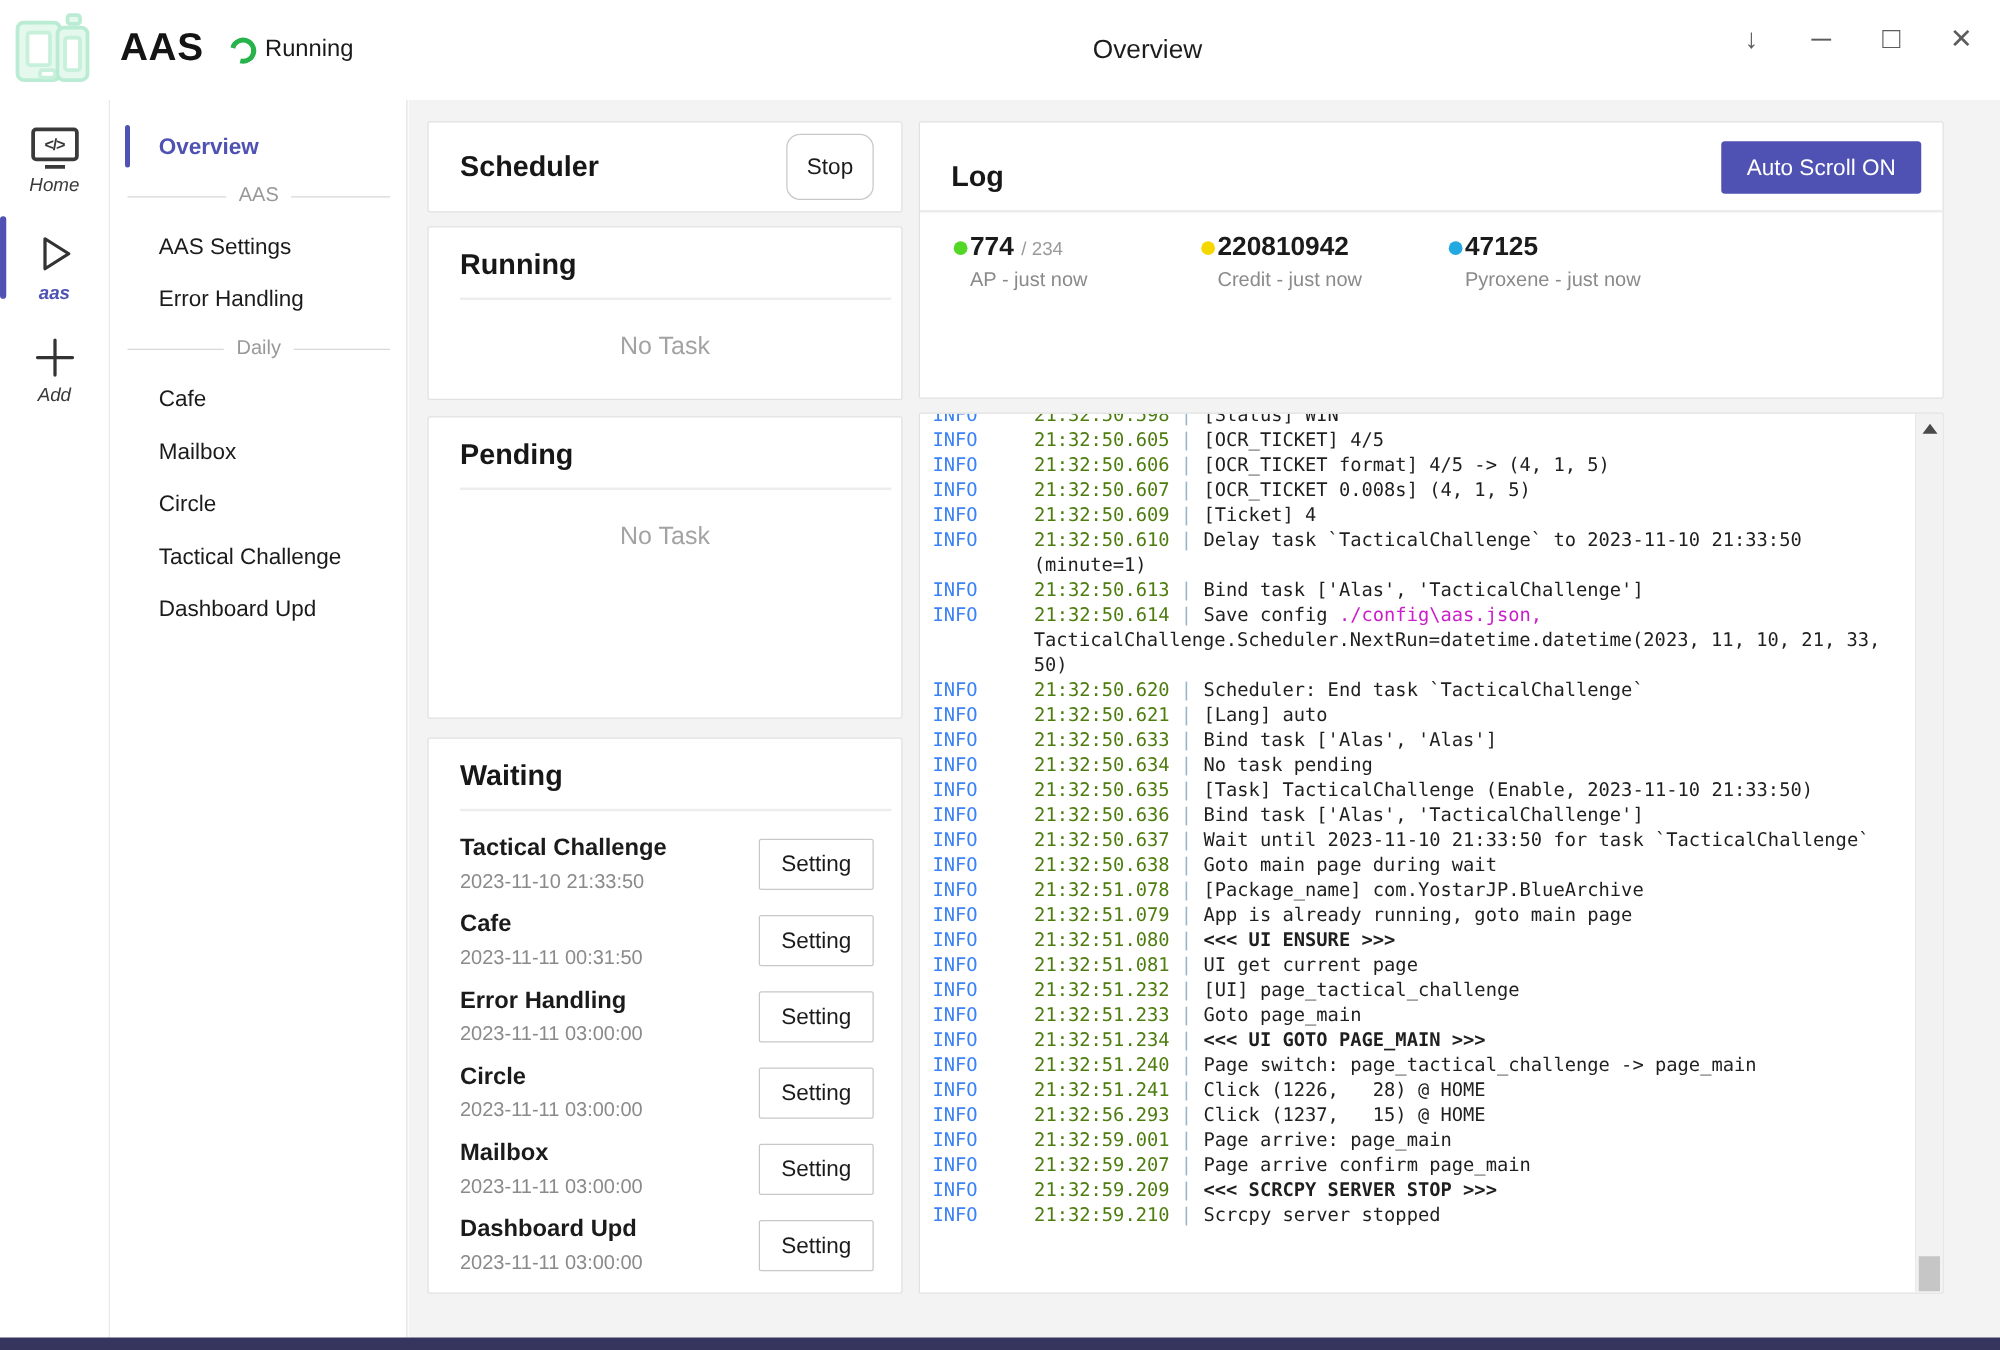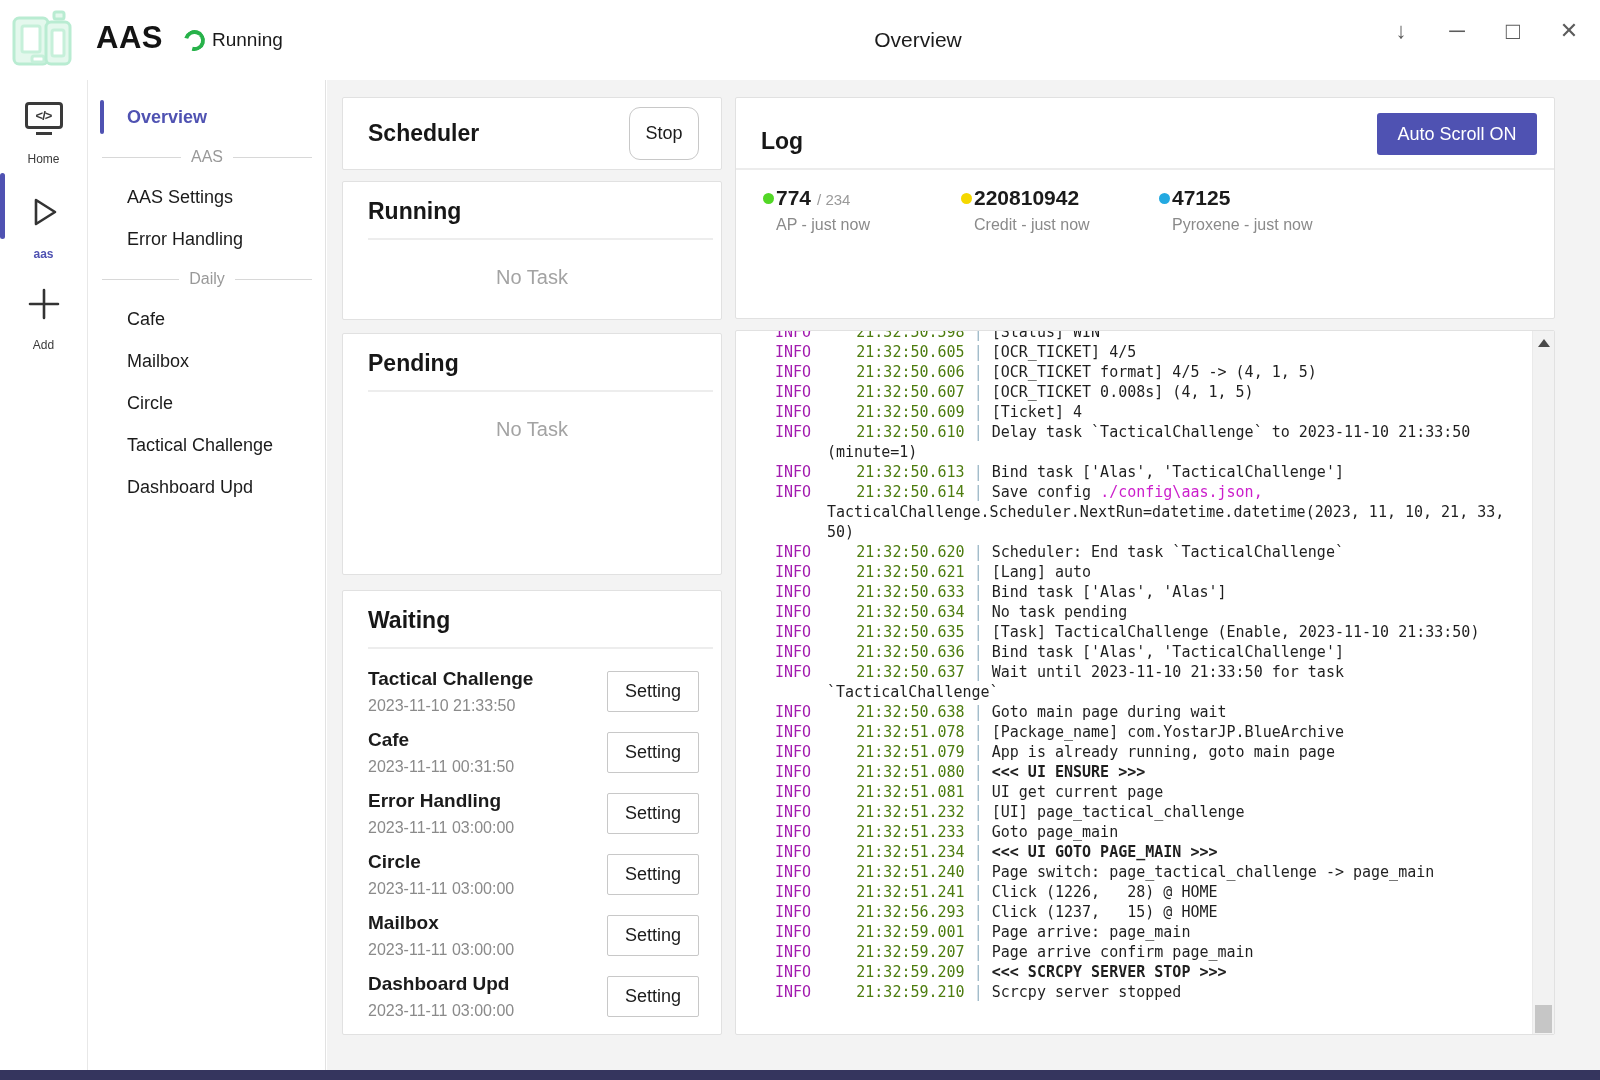--- a/index.html
+++ b/index.html
@@ -19,21 +19,21 @@
   .run-label { position:absolute; left:212px; top:29px; font-size:19px; color:#1a1a1a; }
   .win-title { position:absolute; left:918px; top:28px; transform:translateX(-50%); font-size:21px; color:#1c1c1c; }
   .win-controls { position:absolute; right:10px; top:10px; display:flex; gap:14px; }
   .win-btn { width:42px; height:42px; display:flex; align-items:center; justify-content:center;
              font-size:22px; color:#5c5c5c; background:transparent; border:none; cursor:default; }
   .win-btn.small-glyph { font-size:24px; }
 
   
   .rail { position:absolute; left:0; top:80px; width:88px; bottom:10px; background:#fff; border-right:1px solid #e8e8e8; }
   .rail-item { position:relative; width:100%; display:flex; flex-direction:column; align-items:center; }
-  .rail-item .rail-label { font-size:12px; color:#3a3a3a; margin-top:17px; }
+  .rail-item .rail-label { font-size:15px; color:#3a3a3a; margin-top:5px;font-style:italic; }
   .rail-item.active .rail-label { color:#4f52b2; font-weight:700; }
   .rail-active-bar { position:absolute; left:0; top:93px; width:5px; height:66px; background:#4f52b2; border-radius:3px; }
   .icon-home-box { width:38px; height:27px; border:3px solid #3a3a3a; border-radius:4px;
                    display:flex; align-items:center; justify-content:center;
                    font-size:13px; font-weight:700; color:#3a3a3a; letter-spacing:-1px; }
   .icon-home-stand { width:16px; height:3px; background:#3a3a3a; margin-top:3px; }
 
   
   .nav { position:absolute; left:89px; top:80px; width:237px; bottom:10px; background:#fff; border-right:1px solid #e2e2e2; padding-top:16px; }
   .nav-item { position:relative; height:42px; display:flex; align-items:center; padding-left:38px;
@@ -84,21 +84,21 @@
   .stat-val { font-size:21px; font-weight:700; color:#1b1b1b; }
   .stat-suffix { font-size:15px; color:#9a9a9a; margin-left:6px; }
   .stat-label { font-size:16px; color:#8a8a8a; margin-top:6px; }
 
   
   .card-logbody { left:408px; top:250px; width:820px; height:705px; overflow:hidden; }
   .log-view { position:absolute; left:0; top:0; right:23px; bottom:0; overflow:hidden; padding-left:10px; }
   .log-text { margin-top:-9px; }
   .log-line { white-space:pre-wrap; width:763px; font-family:"DejaVu Sans Mono", monospace;
               font-size:15px; line-height:20px; padding-left:81px; text-indent:-81px; }
-  .lg-lvl { color:#a21caf;margin-left:29px; }
+  .lg-lvl { color:#3b82f6; }
   .lg-time { color:#4d7c0f; }
   .lg-sep { color:#9ab6c6; }
   .lg-msg { color:#1f1f1f; }
   .lg-msg.lg-bold { font-weight:700; }
   .msg-path { color:#cb1ecb; }
 
   
   .log-scrollbar { position:absolute; right:0; top:0; bottom:0; width:22px; background:#f2f2f2; border-left:1px solid #eaeaea; }
   .sb-up { position:absolute; top:8px; left:50%; transform:translateX(-50%);
            width:0; height:0; border-left:6px solid transparent; border-right:6px solid transparent; border-bottom:8px solid #4a4a4a; }

